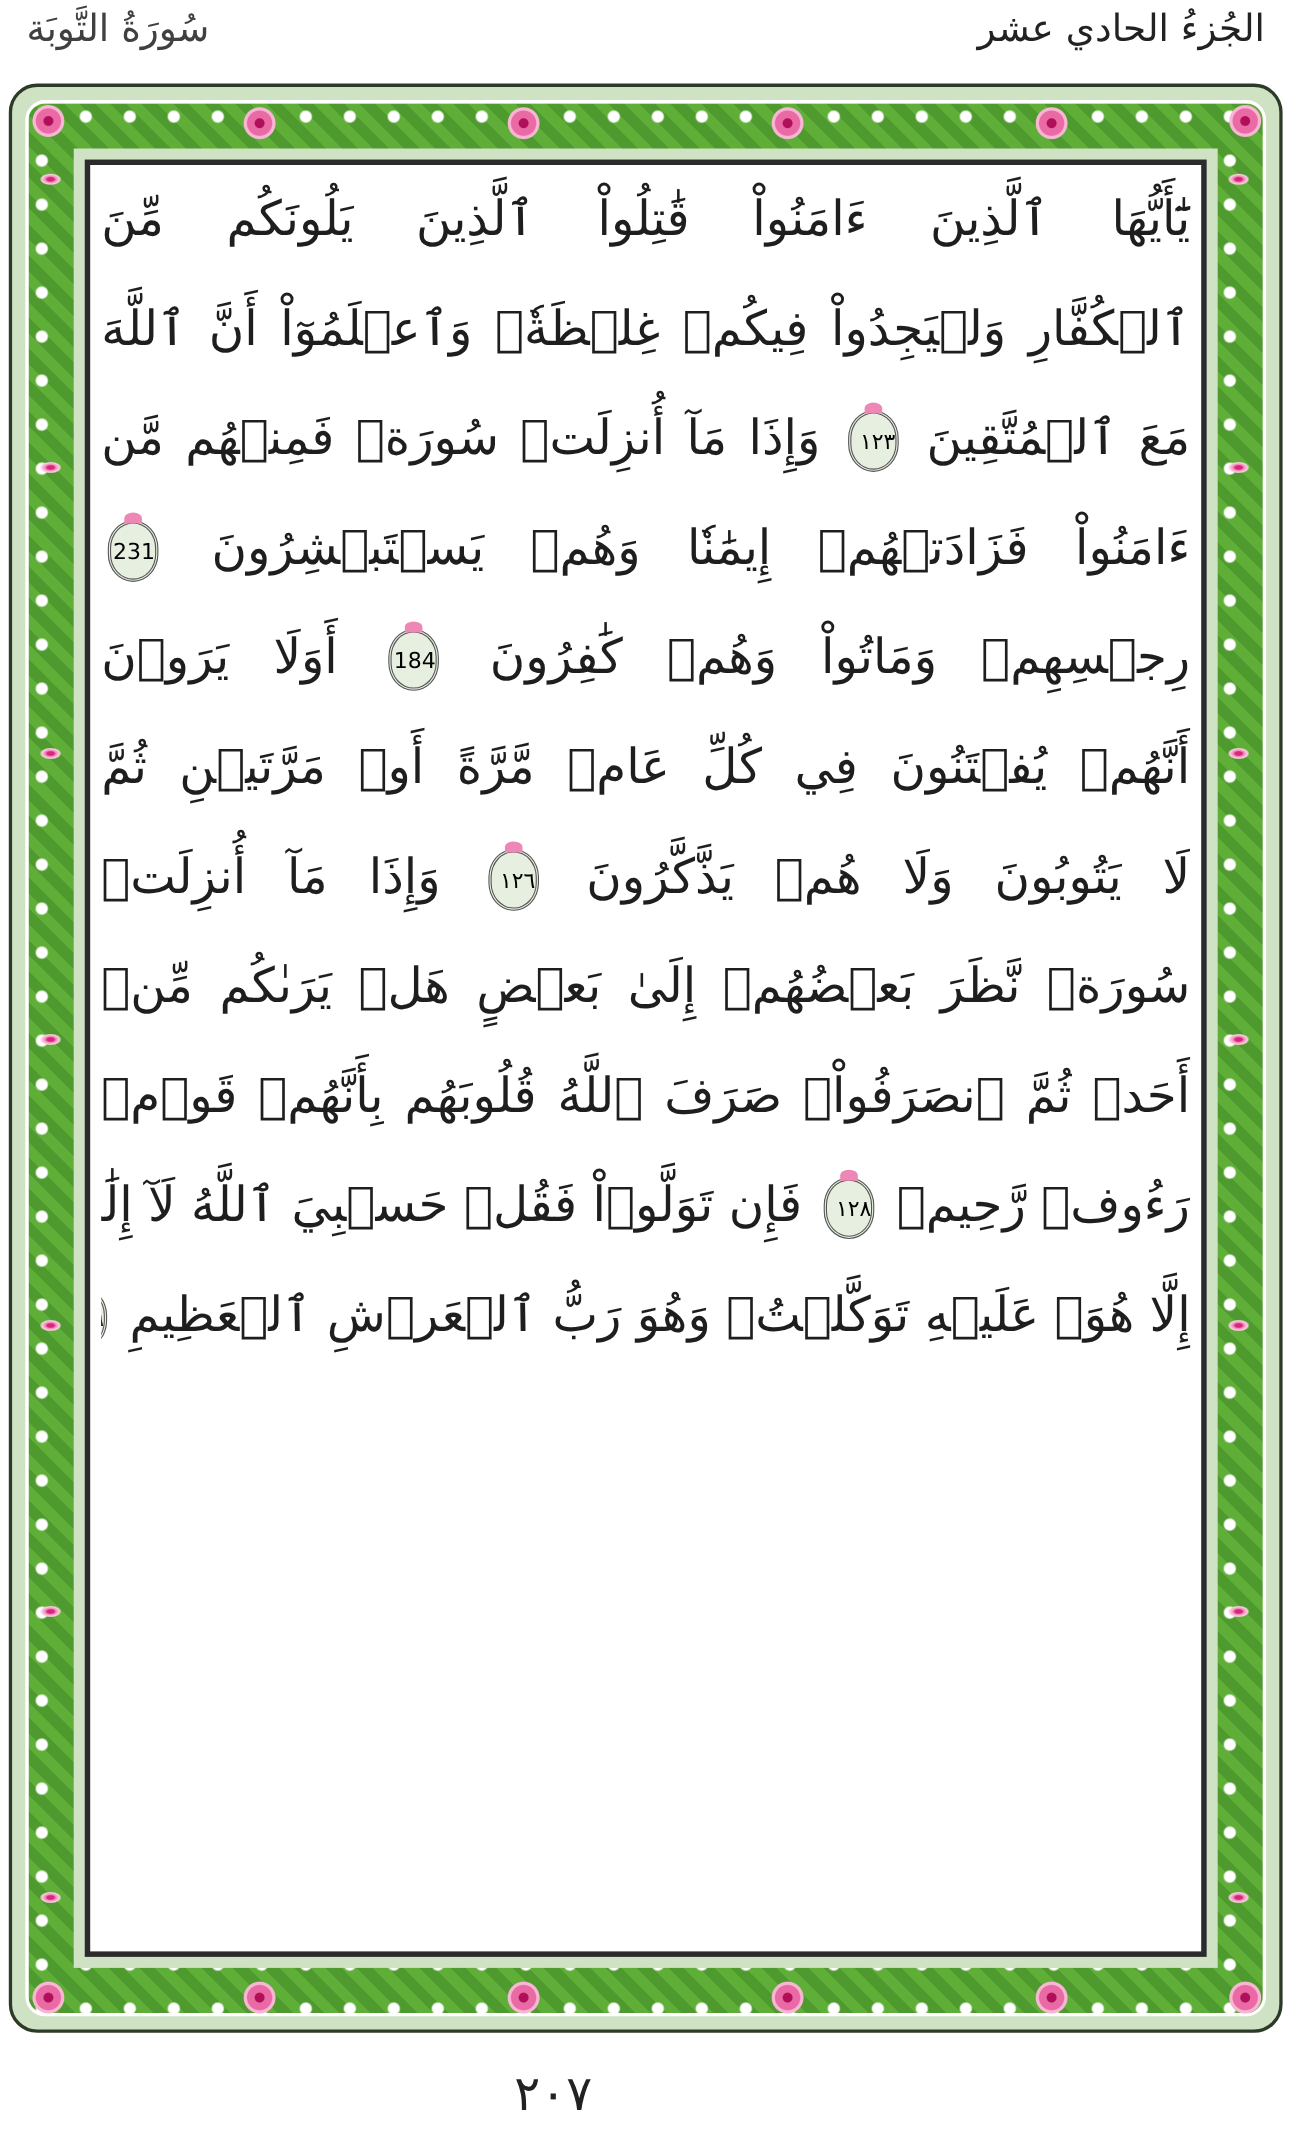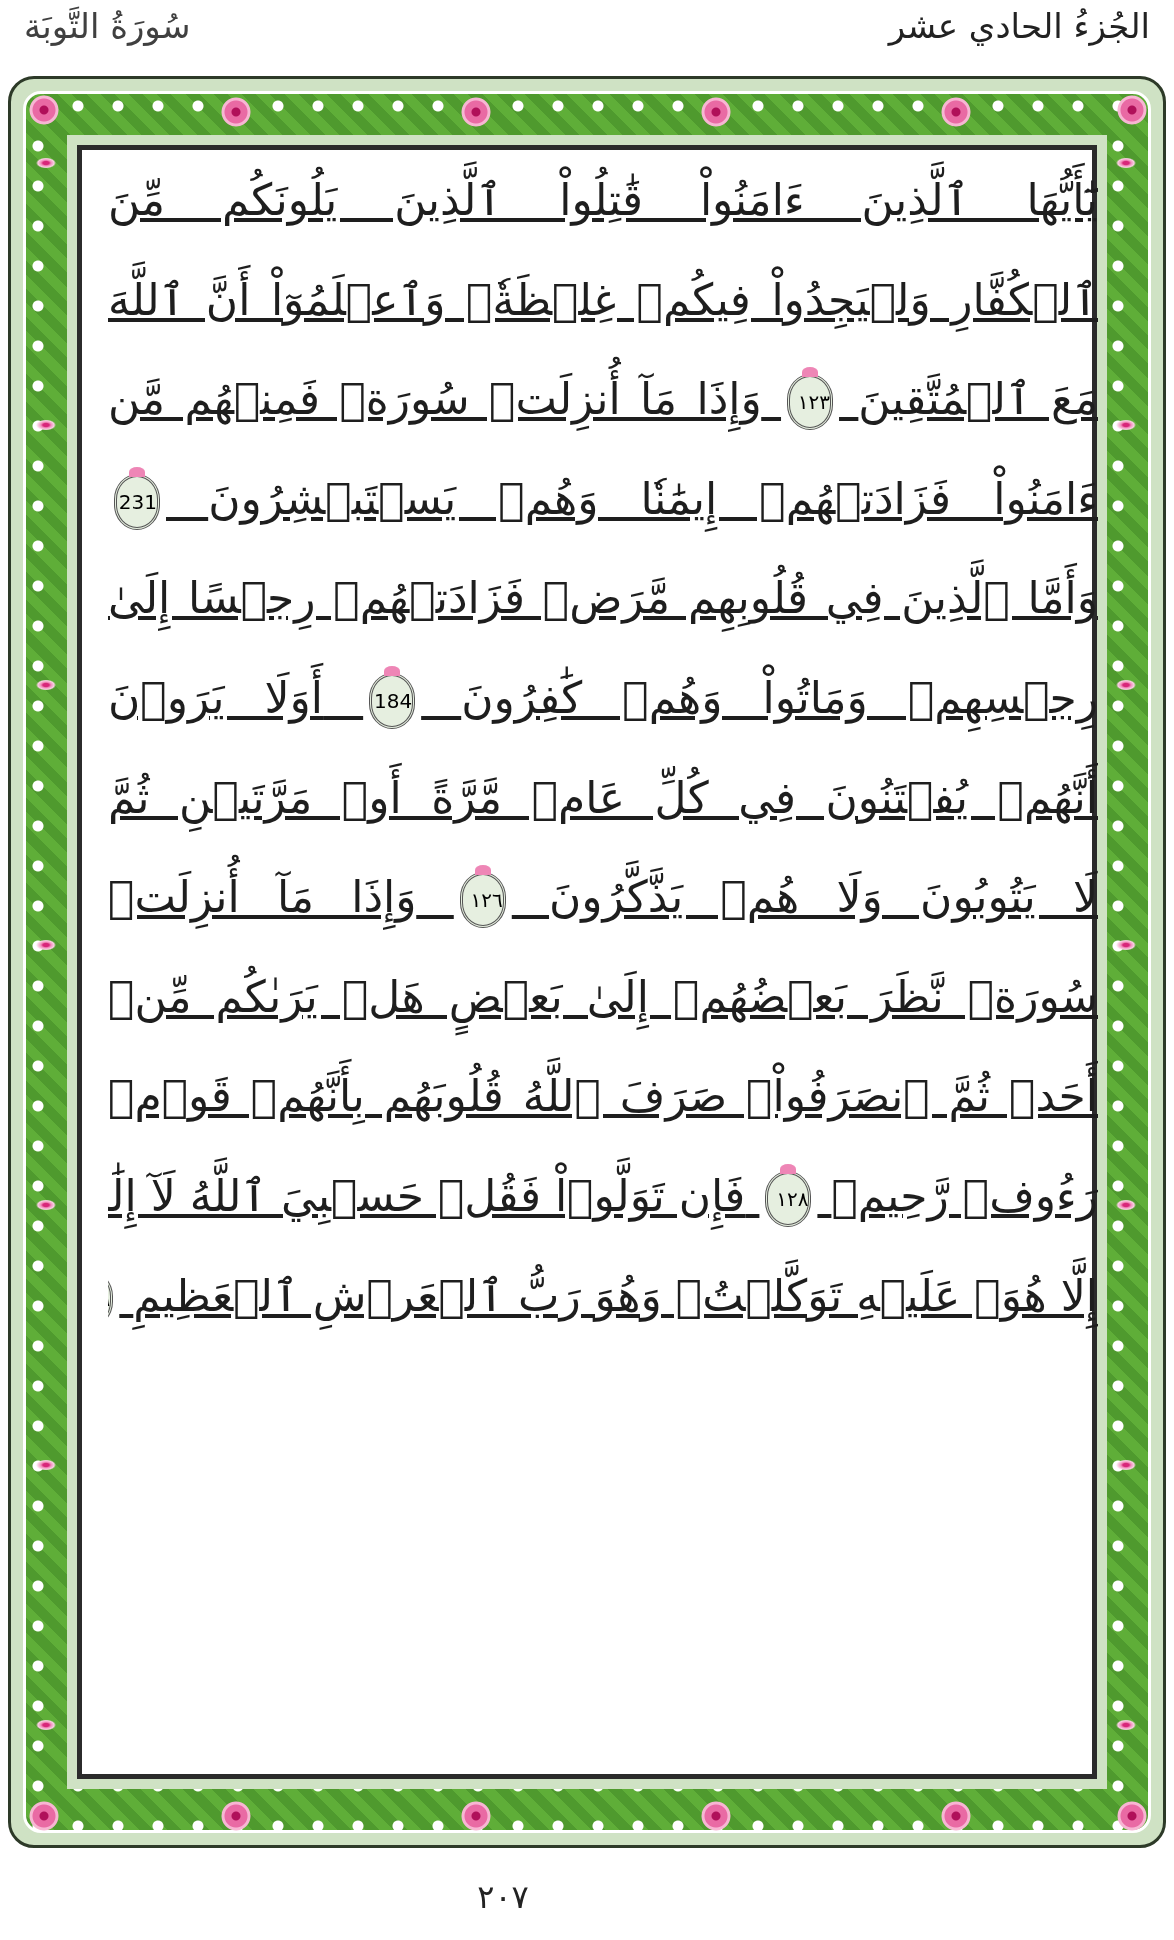--- a/index.html
+++ b/index.html
@@ -28,38 +28,38 @@
     position:absolute; left:66px; top:66px; right:66px; bottom:66px;
     background:#ffffff; border:5px solid #2b2b2b; box-sizing:border-box;
   }
 
   .flower { position:absolute; width:30px; height:30px; border-radius:50%;
     background:radial-gradient(circle, #b0105a 0 4px, #e96aa4 5px 11px, #f7b6d3 12px 14px, transparent 15px); }
   .bud { position:absolute; width:22px; height:12px; border-radius:50%;
     background:radial-gradient(ellipse, #d8277a 0 3px, #f28bbb 5px, #f9cfe2 8px, transparent 10px); }
 
   .lines {
-    position:absolute; left:108px; top:150px; width:990px;
-    direction:rtl; font-family:"DejaVu Sans", sans-serif; color:#1e1e1e;text-decoration:underline;
+    position:absolute; left:92px; top:150px; width:990px;
+    direction:rtl; font-family:"DejaVu Sans", sans-serif; color:#1e1e1e;
   }
   .line {
     height:99.6px; line-height:99.6px; font-size:44px; white-space:nowrap;
     text-align:justify; text-align-last:justify; overflow:hidden;
   }
   .ayah-mark {
     display:inline-block; width:40px; height:50px; line-height:50px;
     border:3px double #555; border-radius:50% / 45%; background:#e6efe0;
     font-size:20px; text-align:center; vertical-align:middle; color:#000000; margin:0 6px;
     position:relative;
   }
   .ayah-mark::before { content:""; position:absolute; left:12px; top:-10px; width:16px; height:10px; border-radius:50% 50% 0 0; background:#ee86b6; }
 
   .page-number {
     position:absolute; left:0; width:1006px; top:1878px; text-align:center;
-    font-size:32px; color:#222; direction:rtl;
+    font-size:44px; color:#222; direction:rtl;
   }
 </style>
 </head>
 <body>
 
 <div class="header">
   <div class="hdr-juz">الجُزءُ الحادي عشر</div>
   <div class="hdr-surah">سُورَةُ التَّوبَة</div>
 </div>
 
@@ -96,21 +96,20 @@
   <div class="bud" style="left:1104px;top:1120px"></div>
   <div class="bud" style="left:1104px;top:1380px"></div>
   <div class="bud" style="left:1104px;top:1640px"></div>
 </div>
 
 <div class="lines">
   <div class="line"><span>يَٰٓأَيُّهَا ٱلَّذِينَ ءَامَنُواْ قَٰتِلُواْ ٱلَّذِينَ يَلُونَكُم مِّنَ</span></div>
   <div class="line"><span>ٱلۡكُفَّارِ وَلۡيَجِدُواْ فِيكُمۡ غِلۡظَةٗۚ وَٱعۡلَمُوٓاْ أَنَّ ٱللَّهَ</span></div>
   <div class="line"><span>مَعَ ٱلۡمُتَّقِينَ</span> <span class="ayah-mark">١٢٣</span> <span>وَإِذَا مَآ أُنزِلَتۡ سُورَةٞ فَمِنۡهُم مَّن</span></div>
   <div class="line"><span>ءَامَنُواْ فَزَادَتۡهُمۡ إِيمَٰنٗا وَهُمۡ يَسۡتَبۡشِرُونَ</span> <span class="ayah-mark">231</span></div>
-  <div class="line"><span>وَأَمَّا ٱلَّذِينَ فِي قُلُوبِهِم مَّرَضٞ فَزَادَتۡهُمۡ رِجۡسًا إِلَىٰ</span></div>
   <div class="line"><span>رِجۡسِهِمۡ وَمَاتُواْ وَهُمۡ كَٰفِرُونَ</span> <span class="ayah-mark">184</span> <span>أَوَلَا يَرَوۡنَ</span></div>
   <div class="line"><span>أَنَّهُمۡ يُفۡتَنُونَ فِي كُلِّ عَامٖ مَّرَّةً أَوۡ مَرَّتَيۡنِ ثُمَّ</span></div>
   <div class="line"><span>لَا يَتُوبُونَ وَلَا هُمۡ يَذَّكَّرُونَ</span> <span class="ayah-mark">١٢٦</span> <span>وَإِذَا مَآ أُنزِلَتۡ</span></div>
   <div class="line"><span>سُورَةٞ نَّظَرَ بَعۡضُهُمۡ إِلَىٰ بَعۡضٍ هَلۡ يَرَىٰكُم مِّنۡ</span></div>
   <div class="line"><span>أَحَدٖ ثُمَّ ٱنصَرَفُواْۚ صَرَفَ ٱللَّهُ قُلُوبَهُم بِأَنَّهُمۡ قَوۡمٞ</span></div>
   <div class="line"><span>رَءُوفٞ رَّحِيمٞ</span> <span class="ayah-mark">١٢٨</span> <span>فَإِن تَوَلَّوۡاْ فَقُلۡ حَسۡبِيَ ٱللَّهُ لَآ إِلَٰهَ</span></div>
   <div class="line"><span>إِلَّا هُوَۖ عَلَيۡهِ تَوَكَّلۡتُۖ وَهُوَ رَبُّ ٱلۡعَرۡشِ ٱلۡعَظِيمِ</span> <span class="ayah-mark">١٢٩</span></div>
 </div>
 
 <div class="page-number">٢٠٧</div>

